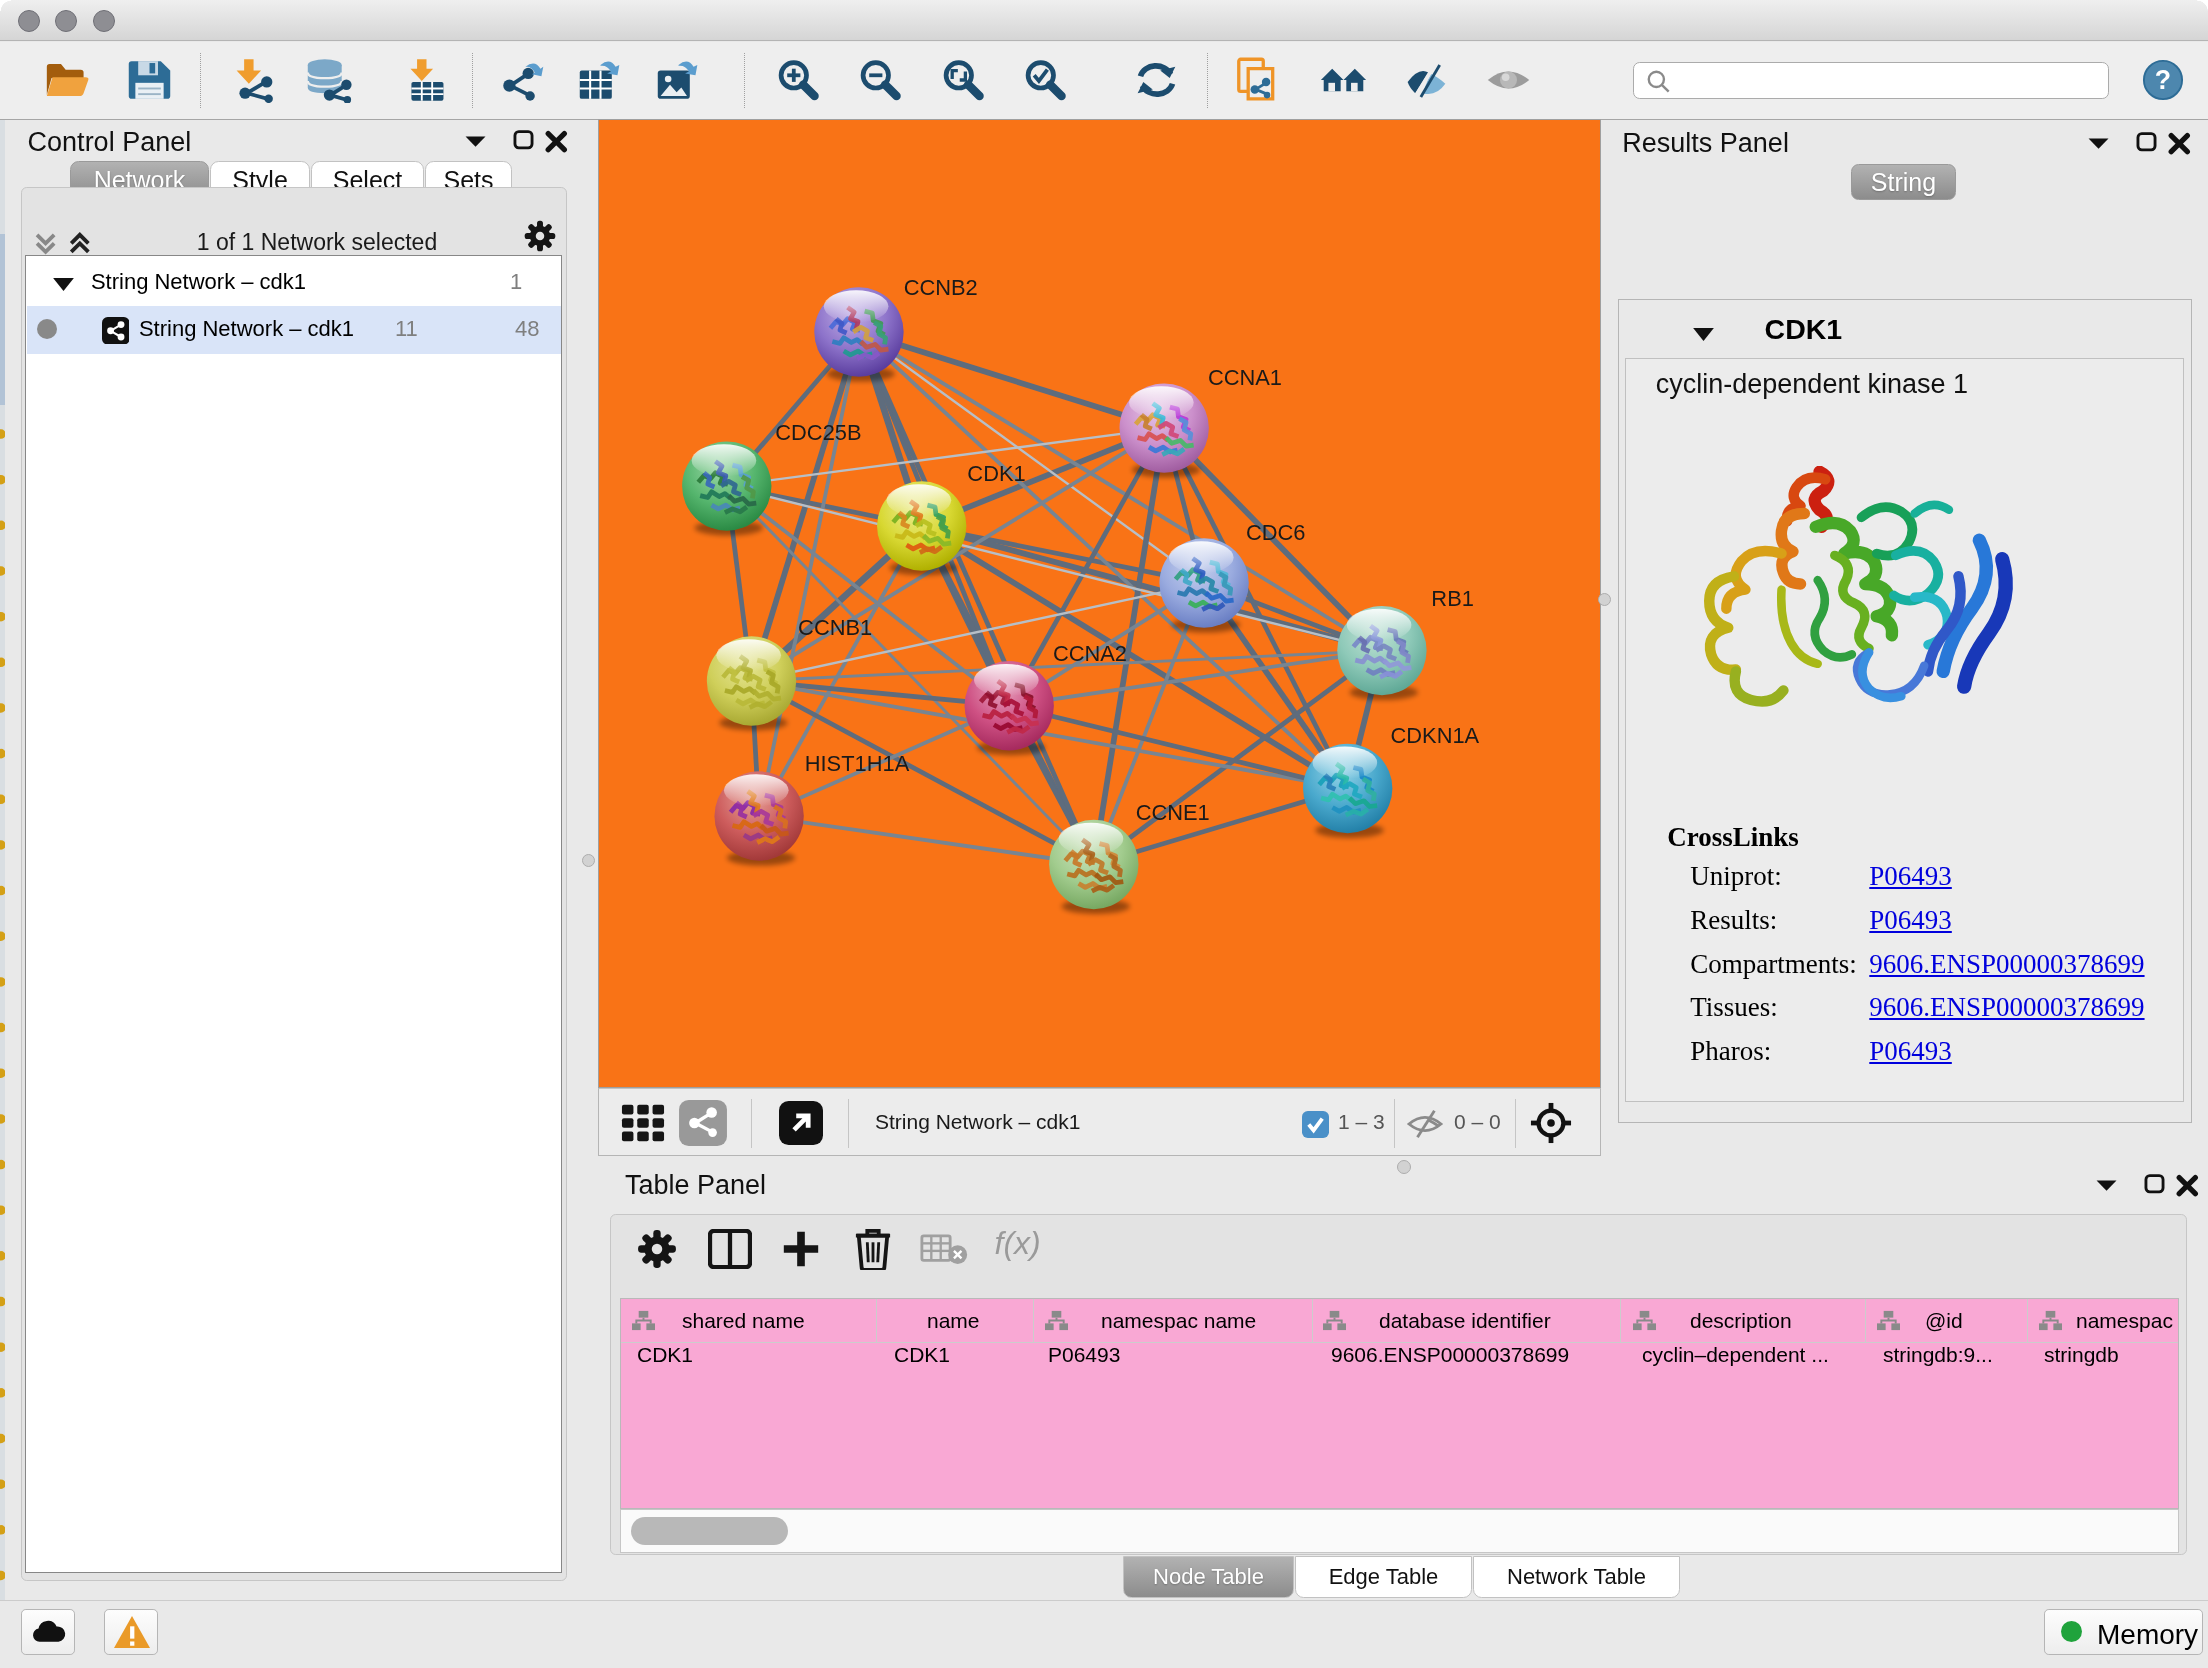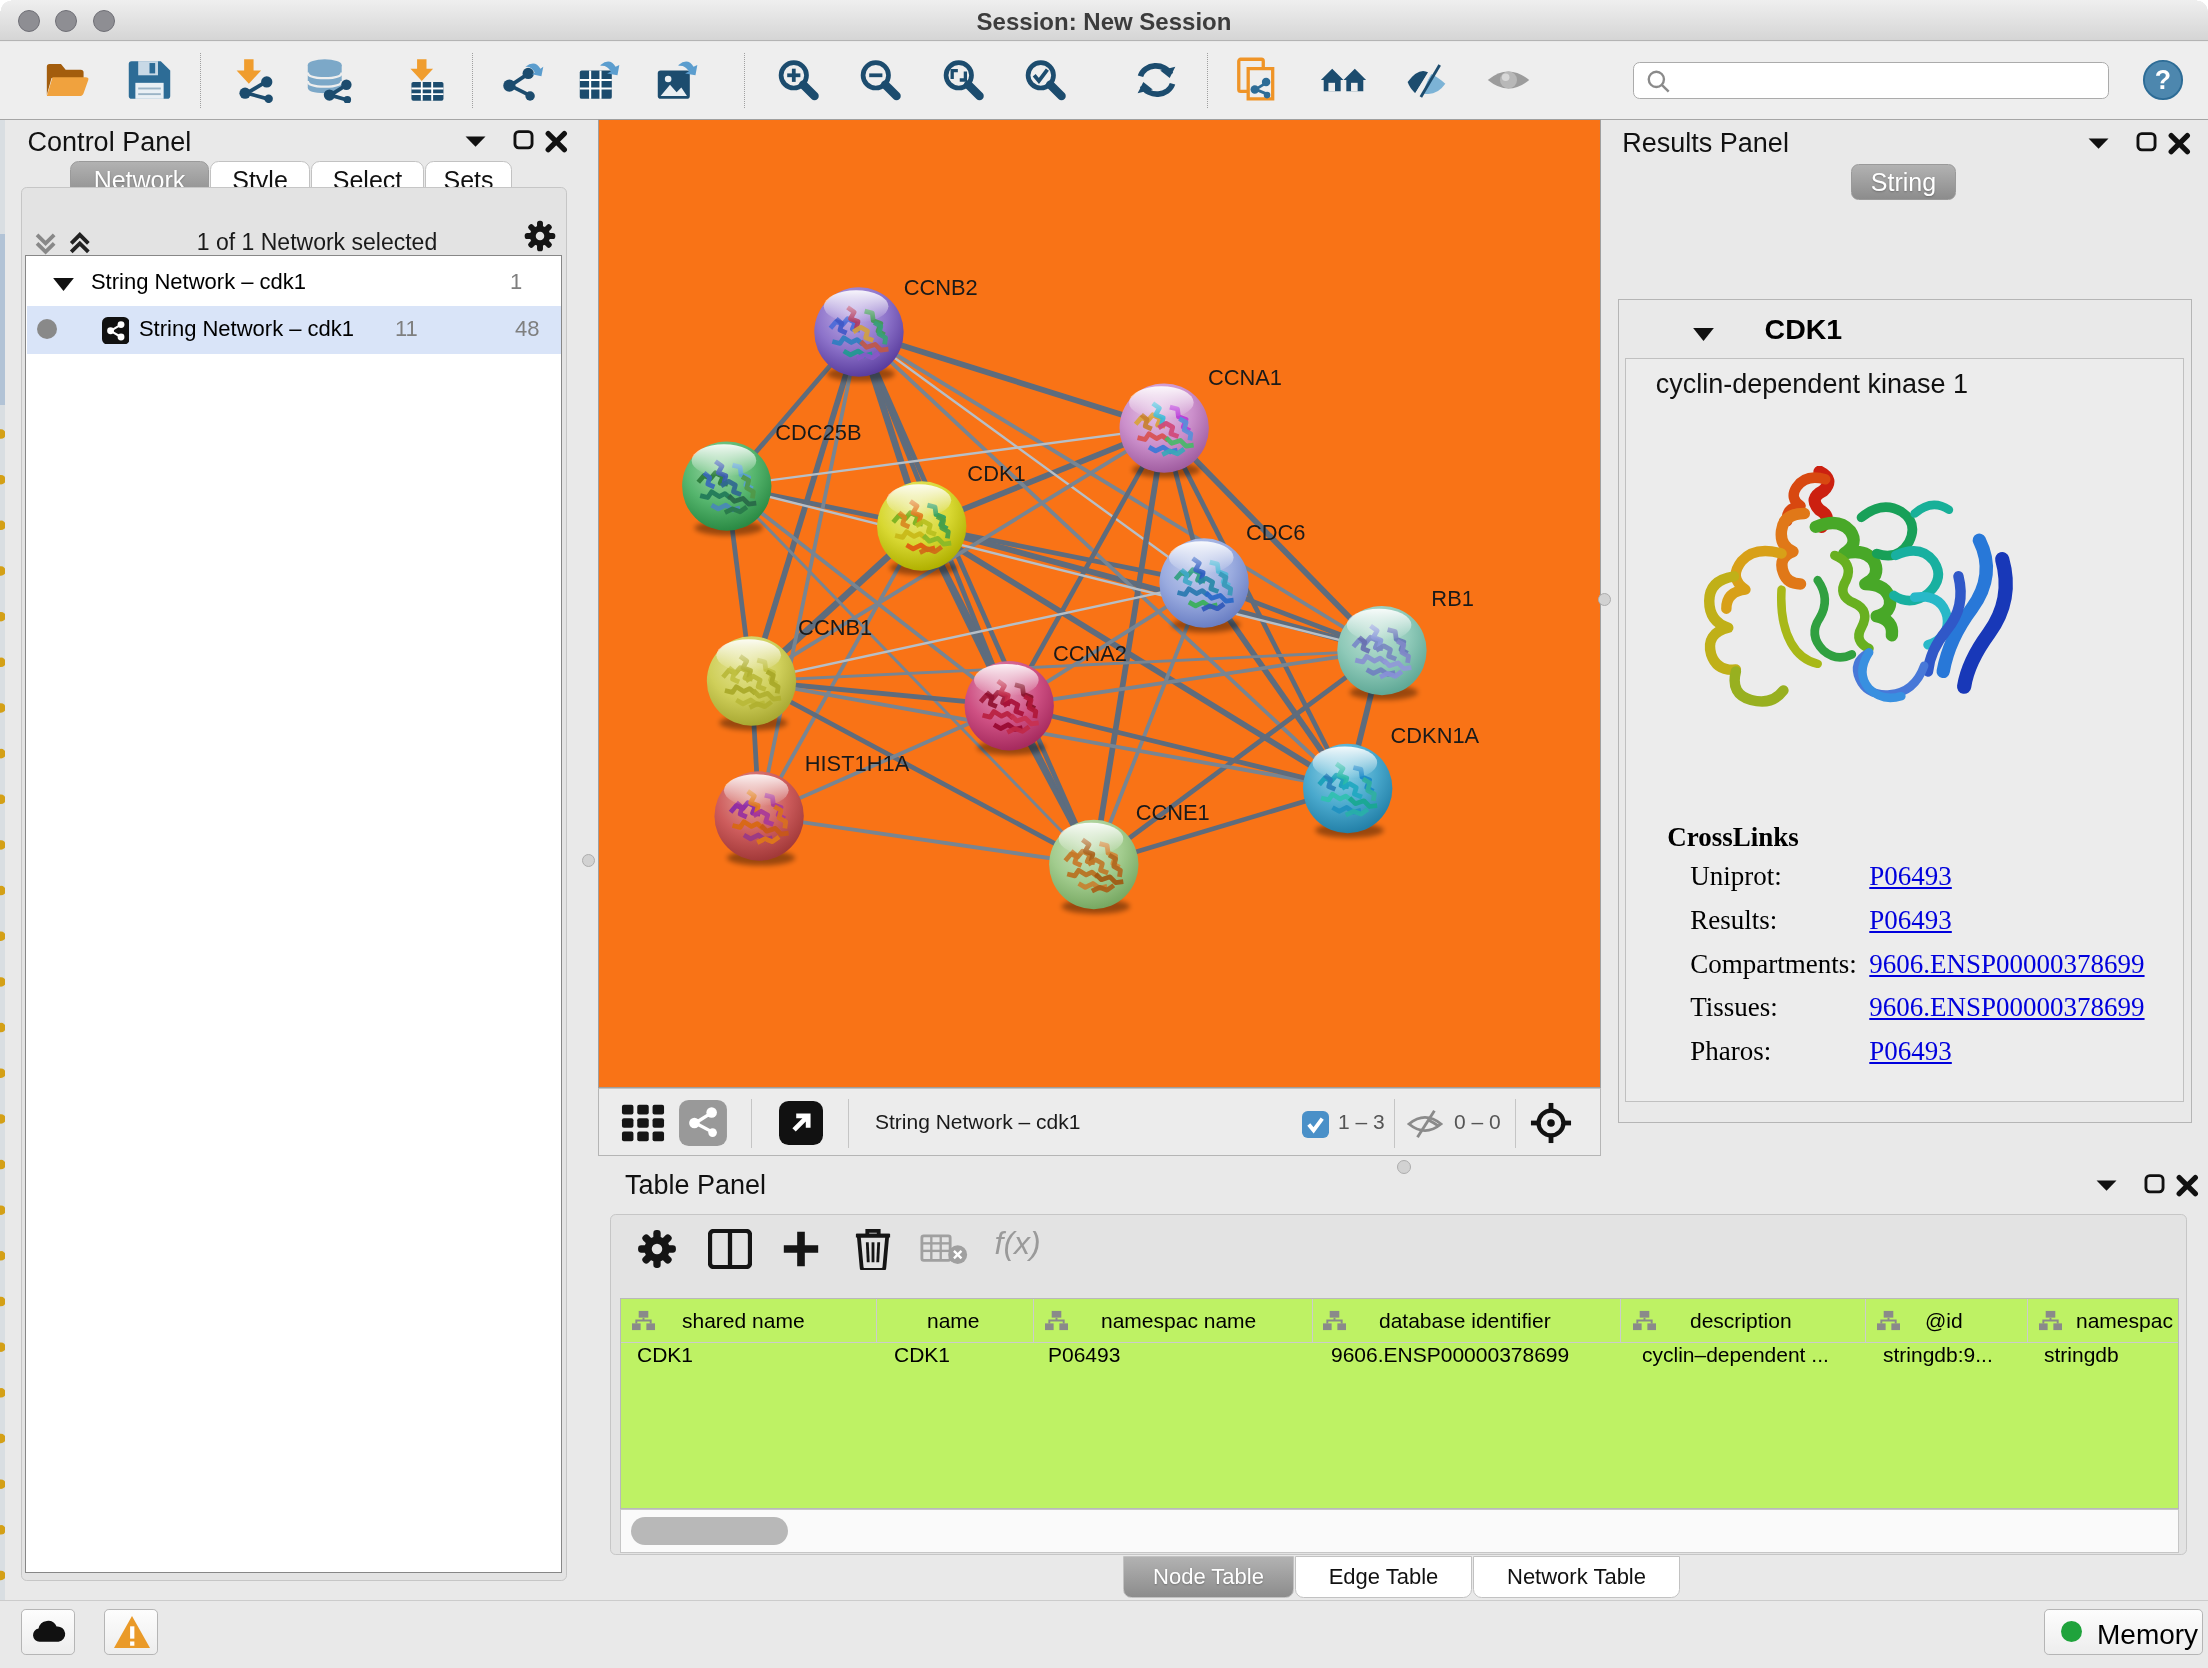--- a/index.html
+++ b/index.html
@@ -53,21 +53,21 @@
 #rp-inner { position:absolute; left:6.7px; top:58px; width:559px; height:744px;
   background:#ececec; border:1px solid #c0c0c0; }
 .serif { font-family:"Liberation Serif",serif; }
 .xlrow { position:absolute; font-size:27px; color:#000; }
 .xlrow a { color:#0000dd; text-decoration:underline; }
 
 
 #tpanel { position:absolute; left:599px; top:1162px; width:1609px; height:436px; font-size:21px; }
 #tp-body { position:absolute; left:10.5px; top:52px; width:1577px; height:341px;
   background:#e3e3e3; border:1px solid #c6c6c6; border-radius:5.7px; }
-#tp-table { position:absolute; left:9.5px; top:83px; width:1559px; height:211px; background:#bef264;
+#tp-table { position:absolute; left:9.5px; top:83px; width:1559px; height:211px; background:#f9a8d4;
   border:1px solid #b9b9b9; overflow:hidden; }
 .th { position:absolute; top:0; height:43px; border-right:1px solid #cccccc; font-size:21px; color:#000; }
 .th span { position:absolute; top:9.5px; }
 .td { position:absolute; top:44px; height:38px; font-size:21px; color:#000; }
 #tp-scroll { position:absolute; left:9.5px; top:294px; width:1559px; height:44px; background:#fafafa;
   border:1px solid #c6c6c6; }
 #tp-thumb { position:absolute; left:9.5px; top:6.7px; width:157px; height:28.5px; background:#b8b8b8; border-radius:14.3px; }
 .btab { position:absolute; top:394px; height:42px; background:#ffffff; border:1px solid #c2c2c2;
   border-radius:0 0 8.6px 8.6px; text-align:center; font-size:22px; color:#111; line-height:40px; }
 .btab.tabsel { background:linear-gradient(#b2b2b2,#8c8c8c); color:#ffffff; }
@@ -78,21 +78,20 @@
 .sbtn { position:absolute; top:7.6px; height:46px; background:linear-gradient(#fdfdfd,#ededed);
   border:1px solid #b5b5b5; border-radius:4.8px; }
 </style>
 </head>
 <body>
 
 <div id="titlebar">
   <div class="light" style="left:18px;"></div>
   <div class="light" style="left:55px;"></div>
   <div class="light" style="left:93px;"></div>
-  <div id="title">Session: New Session</div>
 </div>
 
 <div id="toolbar">
   <div class="tbsep" style="left:200px;"></div>
   <div class="tbsep" style="left:472px;"></div>
   <div class="tbsep" style="left:744px;"></div>
   <div class="tbsep" style="left:1207px;"></div>
   <div id="searchbox">
     <svg width="28.5" height="28.5" style="position:absolute;left:9.5px;top:3.8px;" viewBox="0 0 30 30">
       <circle cx="13" cy="13" r="8" fill="none" stroke="#8a8a8a" stroke-width="2.5"></circle>

